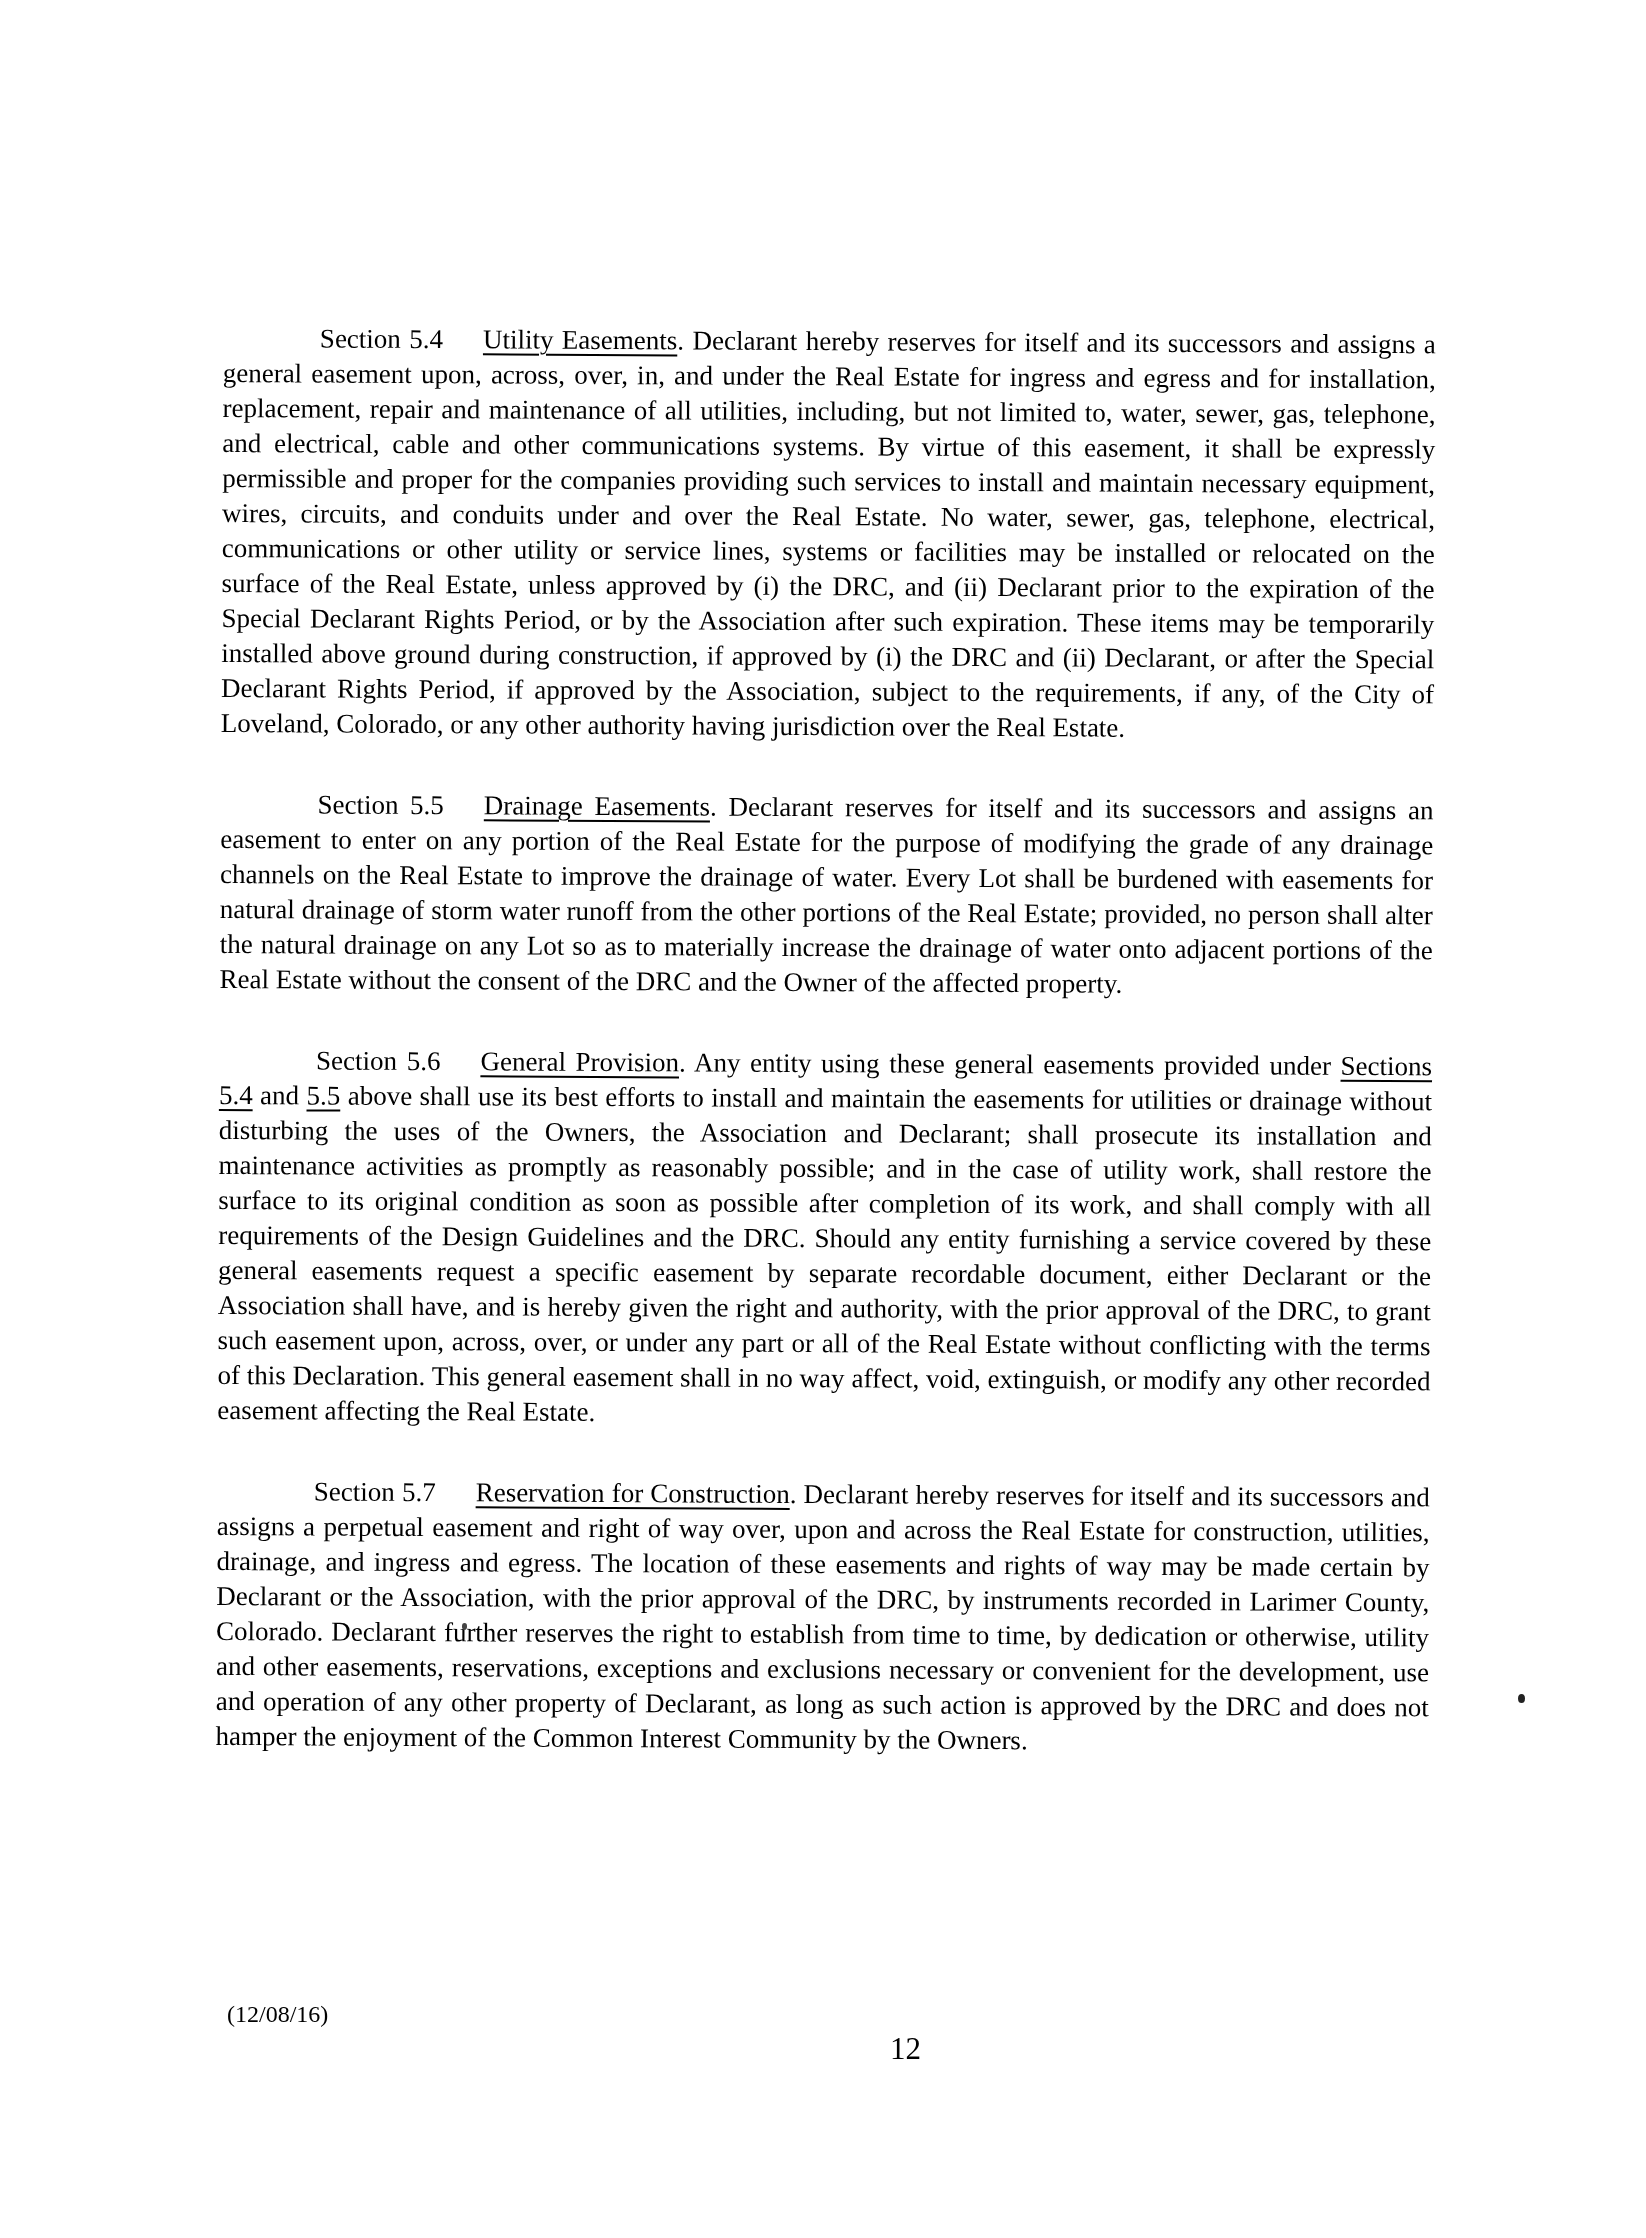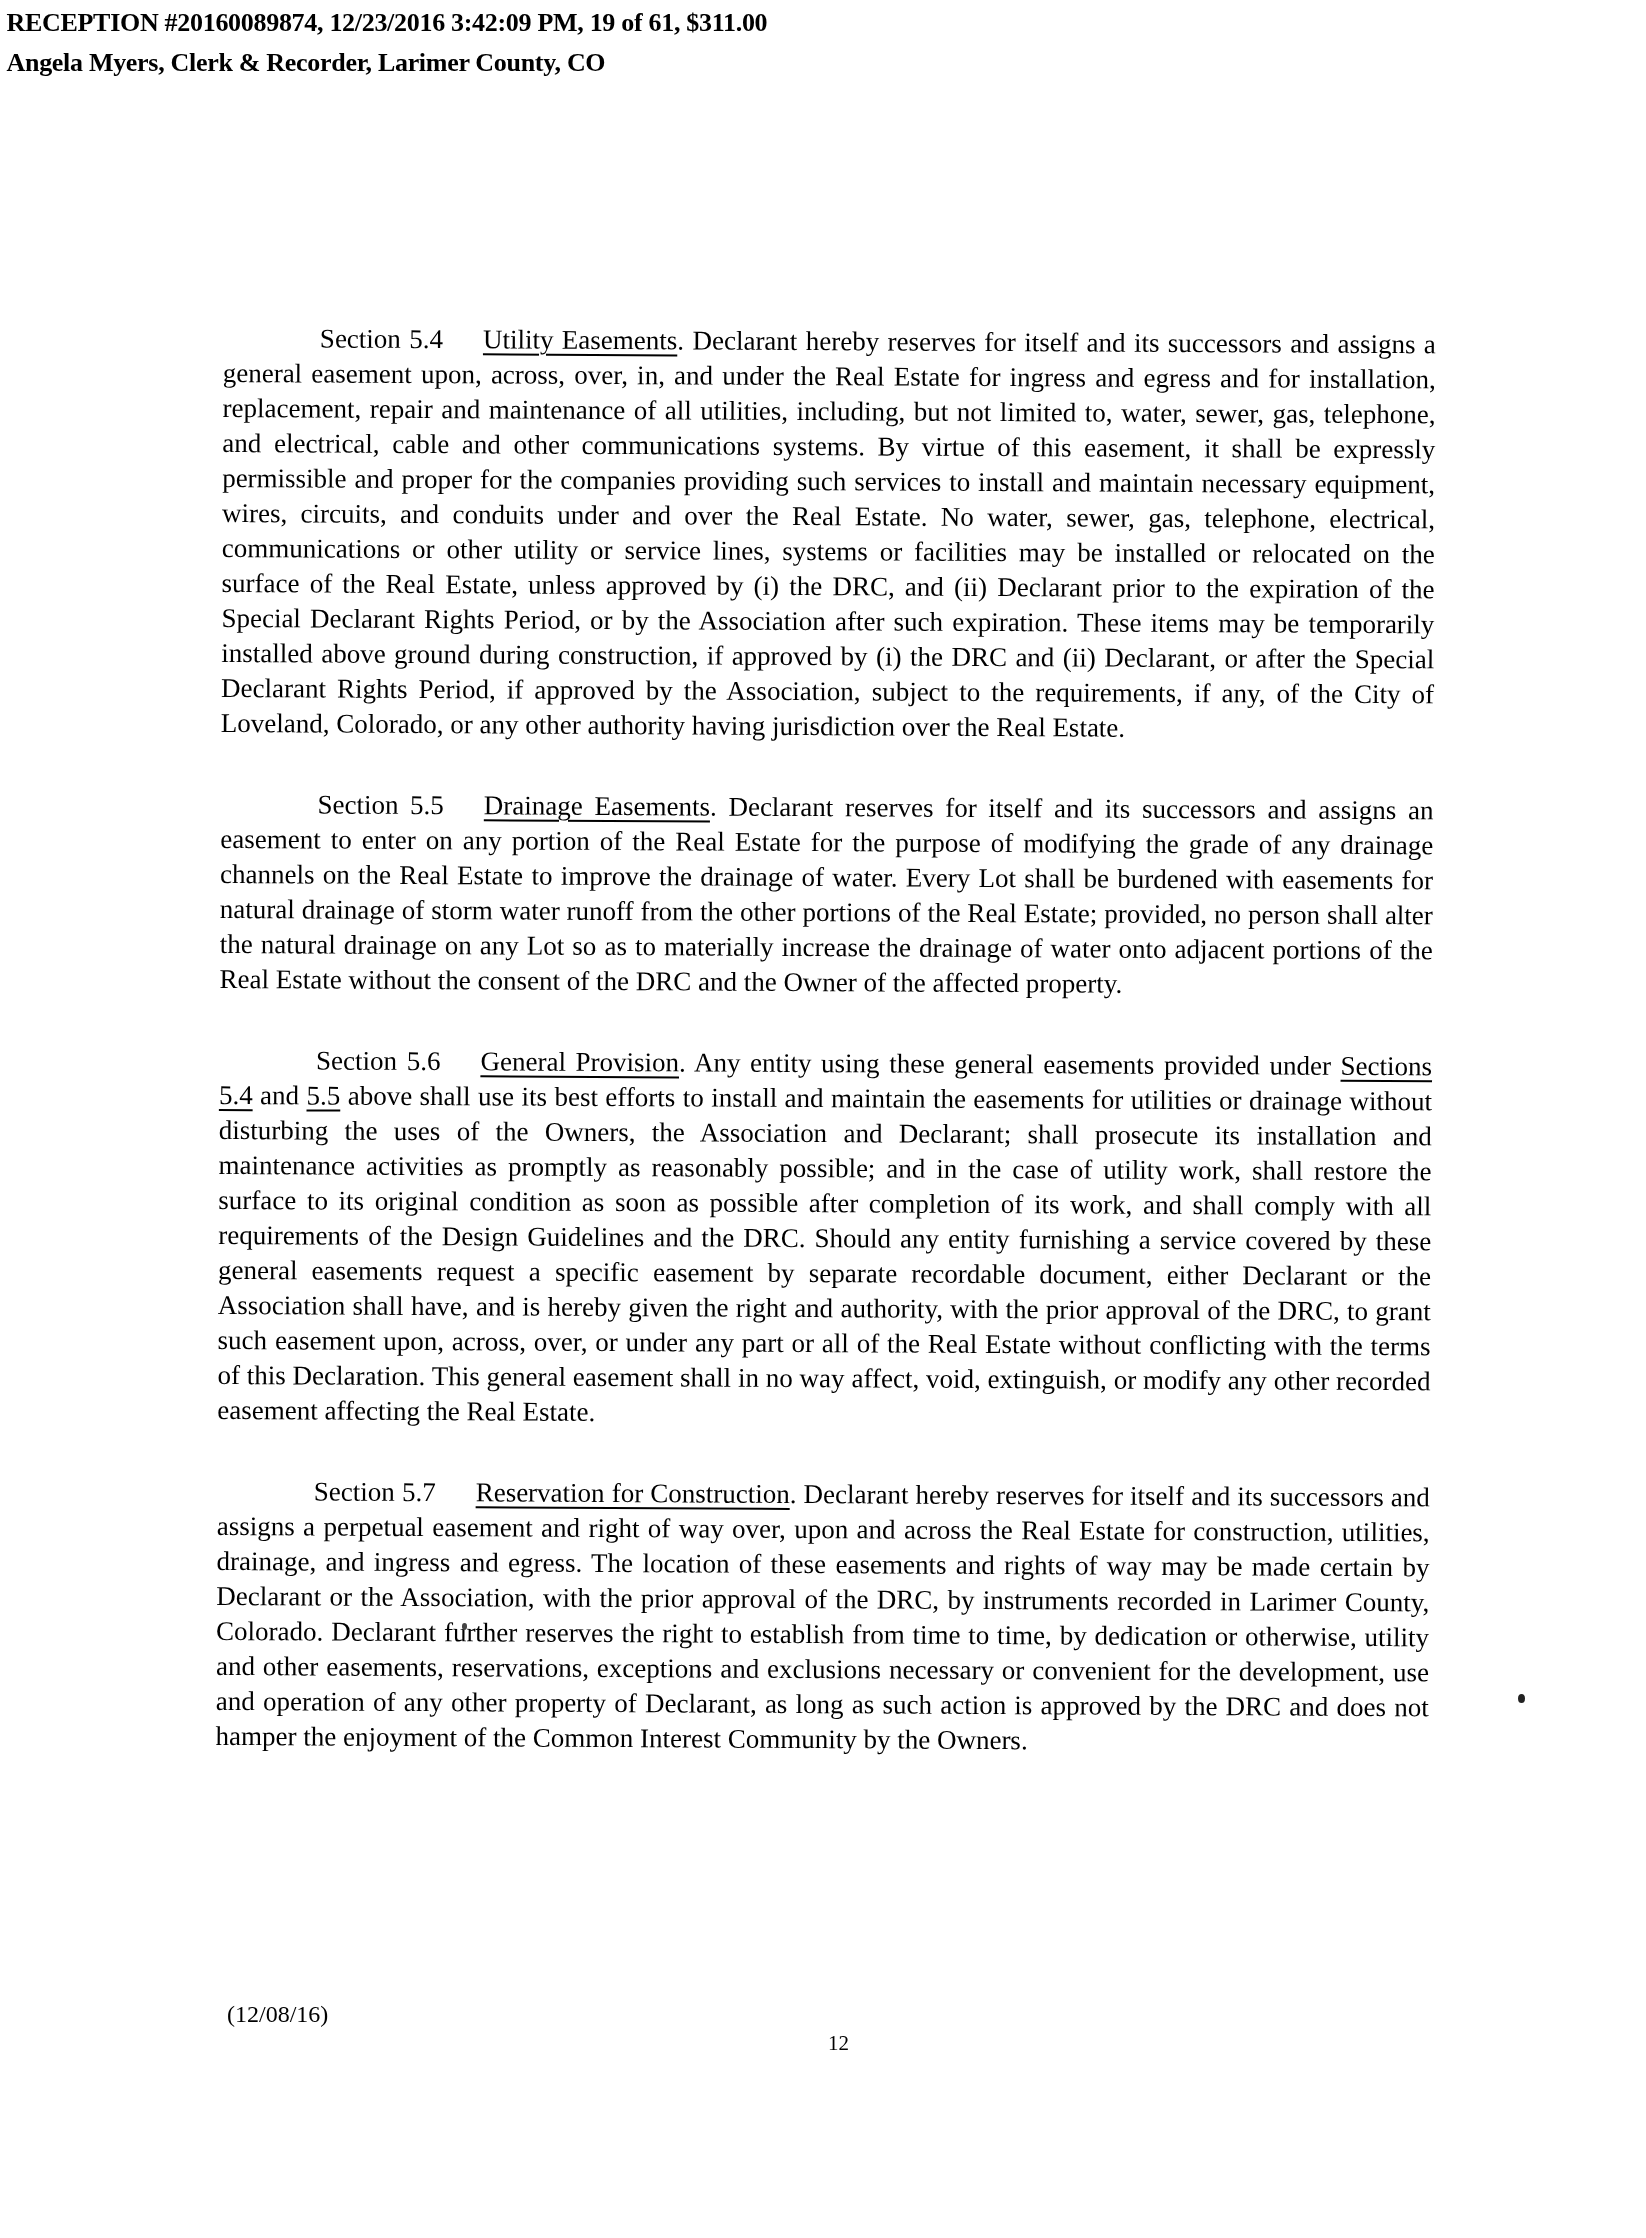--- a/index.html
+++ b/index.html
@@ -55,42 +55,38 @@
     text-underline-offset: 5.2px;
   }
   .footer-rev {
     position: absolute;
     left: 227px;
     top: 2001px;
     font-size: 24px;
   }
   .footer-page {
     position: absolute;
-    left: 828px;
+    left: 890px;
     top: 2031px;
-    font-size: 21px;
+    font-size: 31px;
   }
   
   .speck {
     position: absolute;
     background: #222222;
     border-radius: 50%;
   }
   .speck-margin { left: 1518px; top: 1694px; width: 7px; height: 9px; }
   .speck-inline { left: 462px; top: 1623px; width: 5.2px; height: 6.5px; background: #444444; }
 </style>
 </head>
 <body>
 
 <div class="page">
 
-  <div class="recorder-header">
-    <div>RECEPTION #20160089874,  12/23/2016 3:42:09 PM,  19 of 61, $311.00</div>
-    <div>Angela Myers, Clerk &amp; Recorder, Larimer County, CO</div>
-  </div>
 
   <div class="content" id="sections">
       <p class="para"><span class="sec-num">Section 5.4</span><span class="tab-gap"></span><span class="sec-title">Utility Easements</span><span class="sec-body"><span>. Declarant hereby reserves for itself and its successors and assigns a general easement upon, across, over, in, and under the Real Estate for ingress and egress and for installation, replacement, repair and maintenance of all utilities, including, but not limited to, water, sewer, gas, telephone, and electrical, cable and other communications systems. By virtue of this easement, it shall be expressly permissible and proper for the companies providing such services to install and maintain necessary equipment, wires, circuits, and conduits under and over the Real Estate. No water, sewer, gas, telephone, electrical, communications or other utility or service lines, systems or facilities may be installed or relocated on the surface of the Real Estate, unless approved by (i) the DRC, and (ii) Declarant prior to the expiration of the Special Declarant Rights Period, or by the Association after such expiration. These items may be temporarily installed above ground during construction, if approved by (i) the DRC and (ii) Declarant, or after the Special Declarant Rights Period, if approved by the Association, subject to the requirements, if any, of the City of Loveland, Colorado, or any other authority having jurisdiction over the Real Estate.</span></span></p>
       <p class="para"><span class="sec-num">Section 5.5</span><span class="tab-gap"></span><span class="sec-title">Drainage Easements</span><span class="sec-body"><span>. Declarant reserves for itself and its successors and assigns an easement to enter on any portion of the Real Estate for the purpose of modifying the grade of any drainage channels on the Real Estate to improve the drainage of water. Every Lot shall be burdened with easements for natural drainage of storm water runoff from the other portions of the Real Estate; provided, no person shall alter the natural drainage on any Lot so as to materially increase the drainage of water onto adjacent portions of the Real Estate without the consent of the DRC and the Owner of the affected property.</span></span></p>
       <p class="para"><span class="sec-num">Section 5.6</span><span class="tab-gap"></span><span class="sec-title">General Provision</span><span class="sec-body"><span>. Any entity using these general easements provided under </span><span class="u">Sections 5.4</span><span> and </span><span class="u">5.5</span><span> above shall use its best efforts to install and maintain the easements for utilities or drainage without disturbing the uses of the Owners, the Association and Declarant; shall prosecute its installation and maintenance activities as promptly as reasonably possible; and in the case of utility work, shall restore the surface to its original condition as soon as possible after completion of its work, and shall comply with all requirements of the Design Guidelines and the DRC. Should any entity furnishing a service covered by these general easements request a specific easement by separate recordable document, either Declarant or the Association shall have, and is hereby given the right and authority, with the prior approval of the DRC, to grant such easement upon, across, over, or under any part or all of the Real Estate without conflicting with the terms of this Declaration. This general easement shall in no way affect, void, extinguish, or modify any other recorded easement affecting the Real Estate.</span></span></p>
       <p class="para"><span class="sec-num">Section 5.7</span><span class="tab-gap"></span><span class="sec-title">Reservation for Construction</span><span class="sec-body"><span>. Declarant hereby reserves for itself and its successors and assigns a perpetual easement and right of way over, upon and across the Real Estate for construction, utilities, drainage, and ingress and egress. The location of these easements and rights of way may be made certain by Declarant or the Association, with the prior approval of the DRC, by instruments recorded in Larimer County, Colorado. Declarant further reserves the right to establish from time to time, by dedication or otherwise, utility and other easements, reservations, exceptions and exclusions necessary or convenient for the development, use and operation of any other property of Declarant, as long as such action is approved by the DRC and does not hamper the enjoyment of the Common Interest Community by the Owners.</span></span></p>
     </div>
 
   <div class="footer-rev">(12/08/16)</div>
   <div class="footer-page">12</div>

